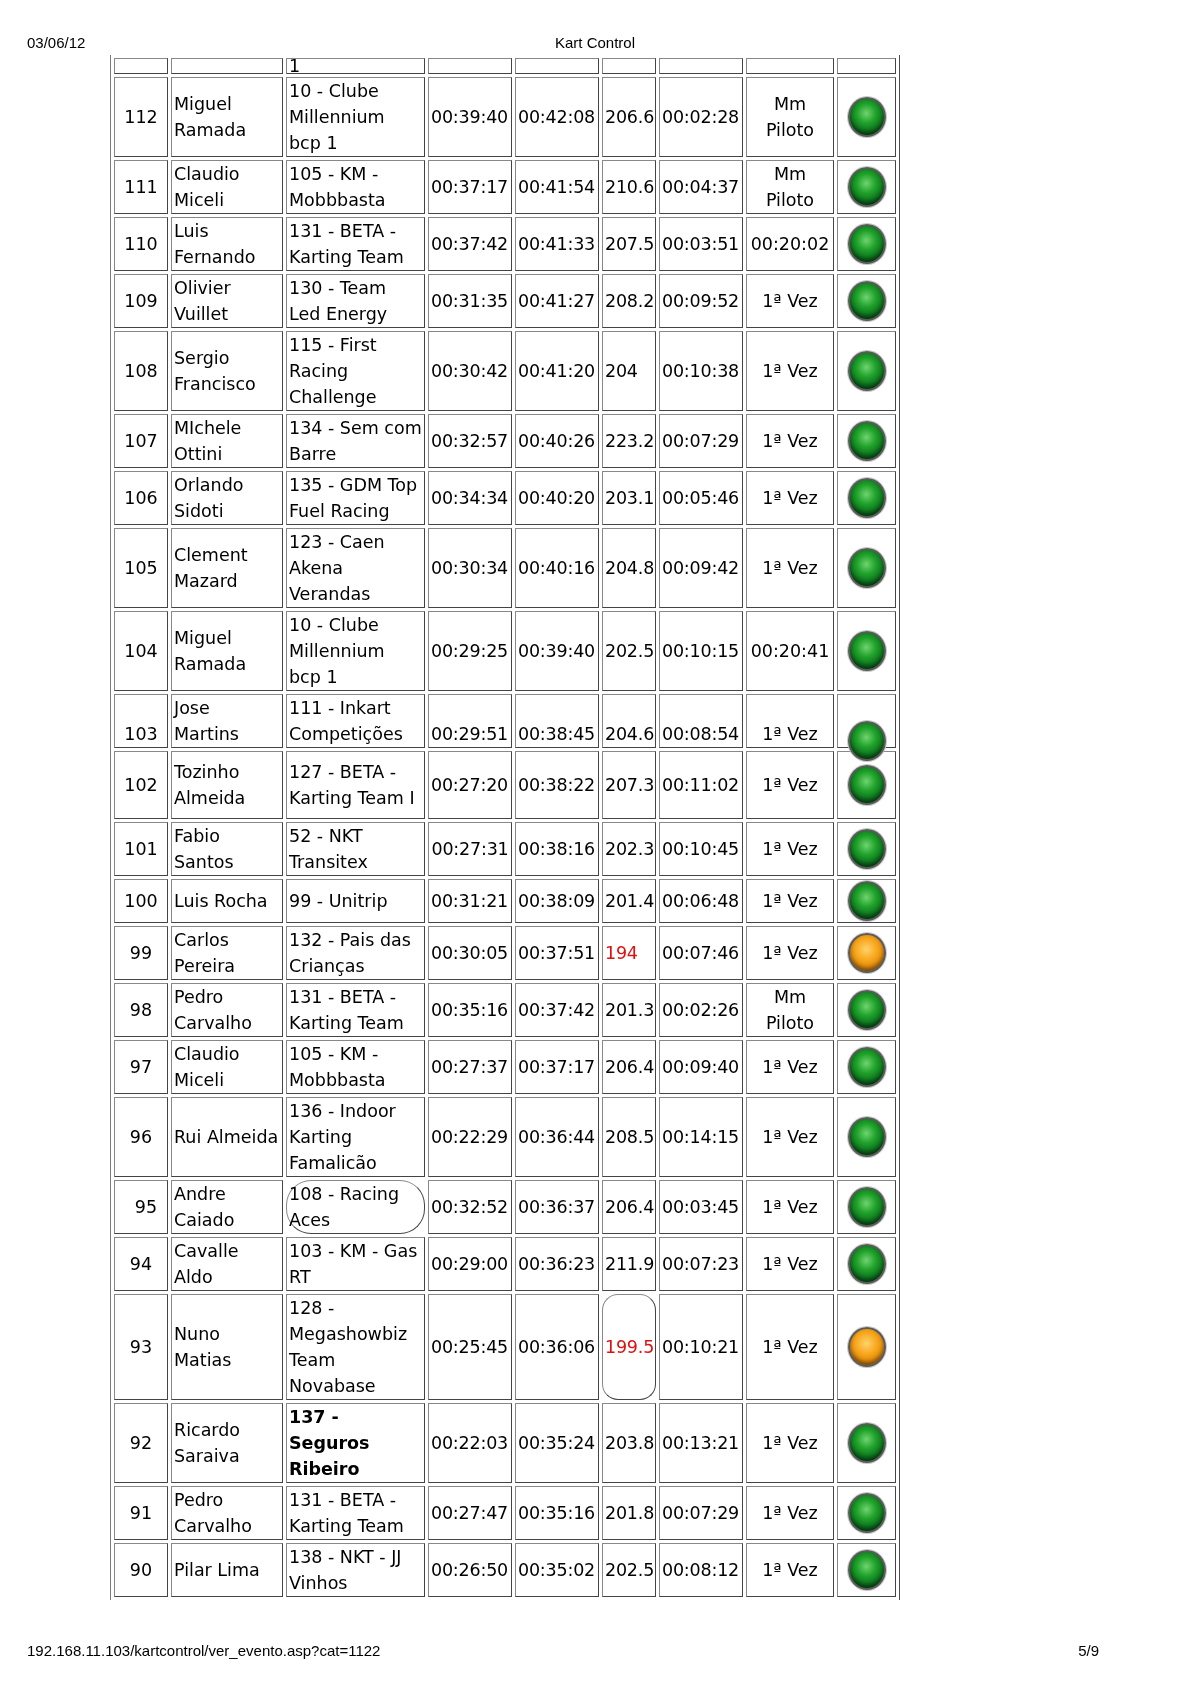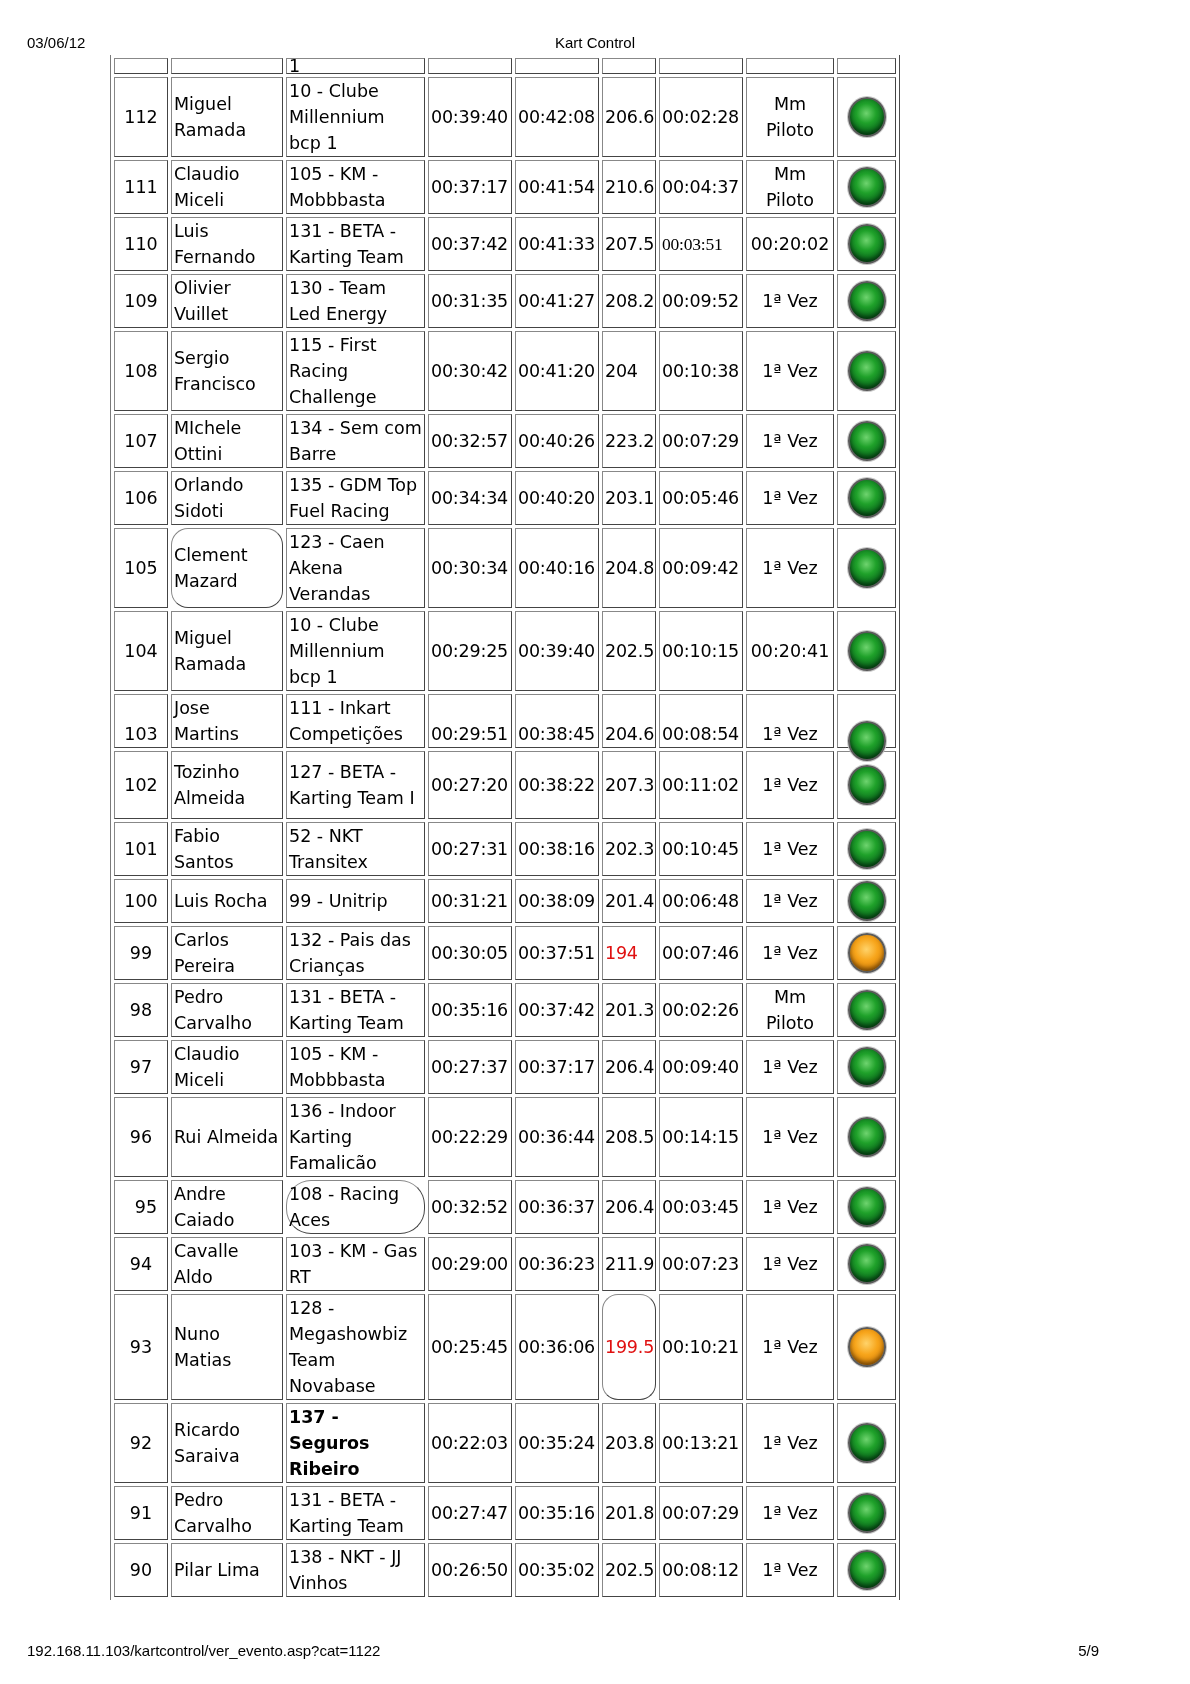--- a/index.html
+++ b/index.html
@@ -102,21 +102,21 @@
     <td class="c-status" style="height: 50px;"><span>Mm Piloto</span></td>
     <td class="c-light" style="height: 50px;"><span class="light green"></span></td>
   </tr>
         <tr>
     <td class="c-num" style="height: 50px;"><span>110</span></td>
     <td class="c-driver" style="height: 50px;"><span>Luis Fernando</span></td>
     <td class="c-team" style="height: 50px;"><span>131 - BETA - Karting Team</span></td>
     <td class="c-time" style="height: 50px;"><span>00:37:42</span></td>
     <td class="c-time" style="height: 50px;"><span>00:41:33</span></td>
     <td class="c-speed" style="height: 50px;"><span>207.5</span></td>
-    <td class="c-diff" style="height: 50px; font-family: Liberation Serif, serif;"><span>00:03:51</span></td>
+    <td class="c-diff" style="height: 50px;"><span>00:03:51</span></td>
     <td class="c-status" style="height: 50px;"><span>00:20:02</span></td>
     <td class="c-light" style="height: 50px;"><span class="light green"></span></td>
   </tr>
         <tr>
     <td class="c-num" style="height: 50px;"><span>109</span></td>
     <td class="c-driver" style="height: 50px;"><span>Olivier Vuillet</span></td>
     <td class="c-team" style="height: 50px;"><span>130 - Team Led Energy</span></td>
     <td class="c-time" style="height: 50px;"><span>00:31:35</span></td>
     <td class="c-time" style="height: 50px;"><span>00:41:27</span></td>
     <td class="c-speed" style="height: 50px;"><span>208.2</span></td>
@@ -152,21 +152,21 @@
     <td class="c-team" style="height: 50px;"><span>135 - GDM Top Fuel Racing</span></td>
     <td class="c-time" style="height: 50px;"><span>00:34:34</span></td>
     <td class="c-time" style="height: 50px;"><span>00:40:20</span></td>
     <td class="c-speed" style="height: 50px;"><span>203.1</span></td>
     <td class="c-diff" style="height: 50px;"><span>00:05:46</span></td>
     <td class="c-status" style="height: 50px;"><span>1ª Vez</span></td>
     <td class="c-light" style="height: 50px;"><span class="light green"></span></td>
   </tr>
         <tr>
     <td class="c-num" style="height: 74px;"><span>105</span></td>
-    <td class="c-driver" style="height: 74px; border-radius: 17px;"><span>Clement Mazard</span></td>
+    <td class="c-driver" style="height: 74px;"><span>Clement Mazard</span></td>
     <td class="c-team" style="height: 74px;"><span>123 - Caen Akena Verandas</span></td>
     <td class="c-time" style="height: 74px;"><span>00:30:34</span></td>
     <td class="c-time" style="height: 74px;"><span>00:40:16</span></td>
     <td class="c-speed" style="height: 74px;"><span>204.8</span></td>
     <td class="c-diff" style="height: 74px;"><span>00:09:42</span></td>
     <td class="c-status" style="height: 74px;"><span>1ª Vez</span></td>
     <td class="c-light" style="height: 74px;"><span class="light green"></span></td>
   </tr>
         <tr>
     <td class="c-num" style="height: 74px;"><span>104</span></td>
@@ -198,21 +198,21 @@
     <td class="c-time" style="height: 66px;"><span>00:38:22</span></td>
     <td class="c-speed" style="height: 66px;"><span>207.3</span></td>
     <td class="c-diff" style="height: 66px;"><span>00:11:02</span></td>
     <td class="c-status" style="height: 66px;"><span>1ª Vez</span></td>
     <td class="c-light" style="height: 66px;"><span class="light green"></span></td>
   </tr>
         <tr>
     <td class="c-num" style="height: 50px;"><span>101</span></td>
     <td class="c-driver" style="height: 50px;"><span>Fabio Santos</span></td>
     <td class="c-team" style="height: 50px;"><span>52 - NKT Transitex</span></td>
-    <td class="c-time" style="height: 50px;"><span>00:27:31</span></td>
+    <td class="c-time" style="height: 50px; text-align: center;"><span>00:27:31</span></td>
     <td class="c-time" style="height: 50px;"><span>00:38:16</span></td>
     <td class="c-speed" style="height: 50px;"><span>202.3</span></td>
     <td class="c-diff" style="height: 50px;"><span>00:10:45</span></td>
     <td class="c-status" style="height: 50px;"><span>1ª Vez</span></td>
     <td class="c-light" style="height: 50px;"><span class="light green"></span></td>
   </tr>
         <tr>
     <td class="c-num" style="height: 42px;"><span>100</span></td>
     <td class="c-driver" style="height: 42px;"><span>Luis Rocha</span></td>
     <td class="c-team" style="height: 42px;"><span>99 - Unitrip</span></td>

